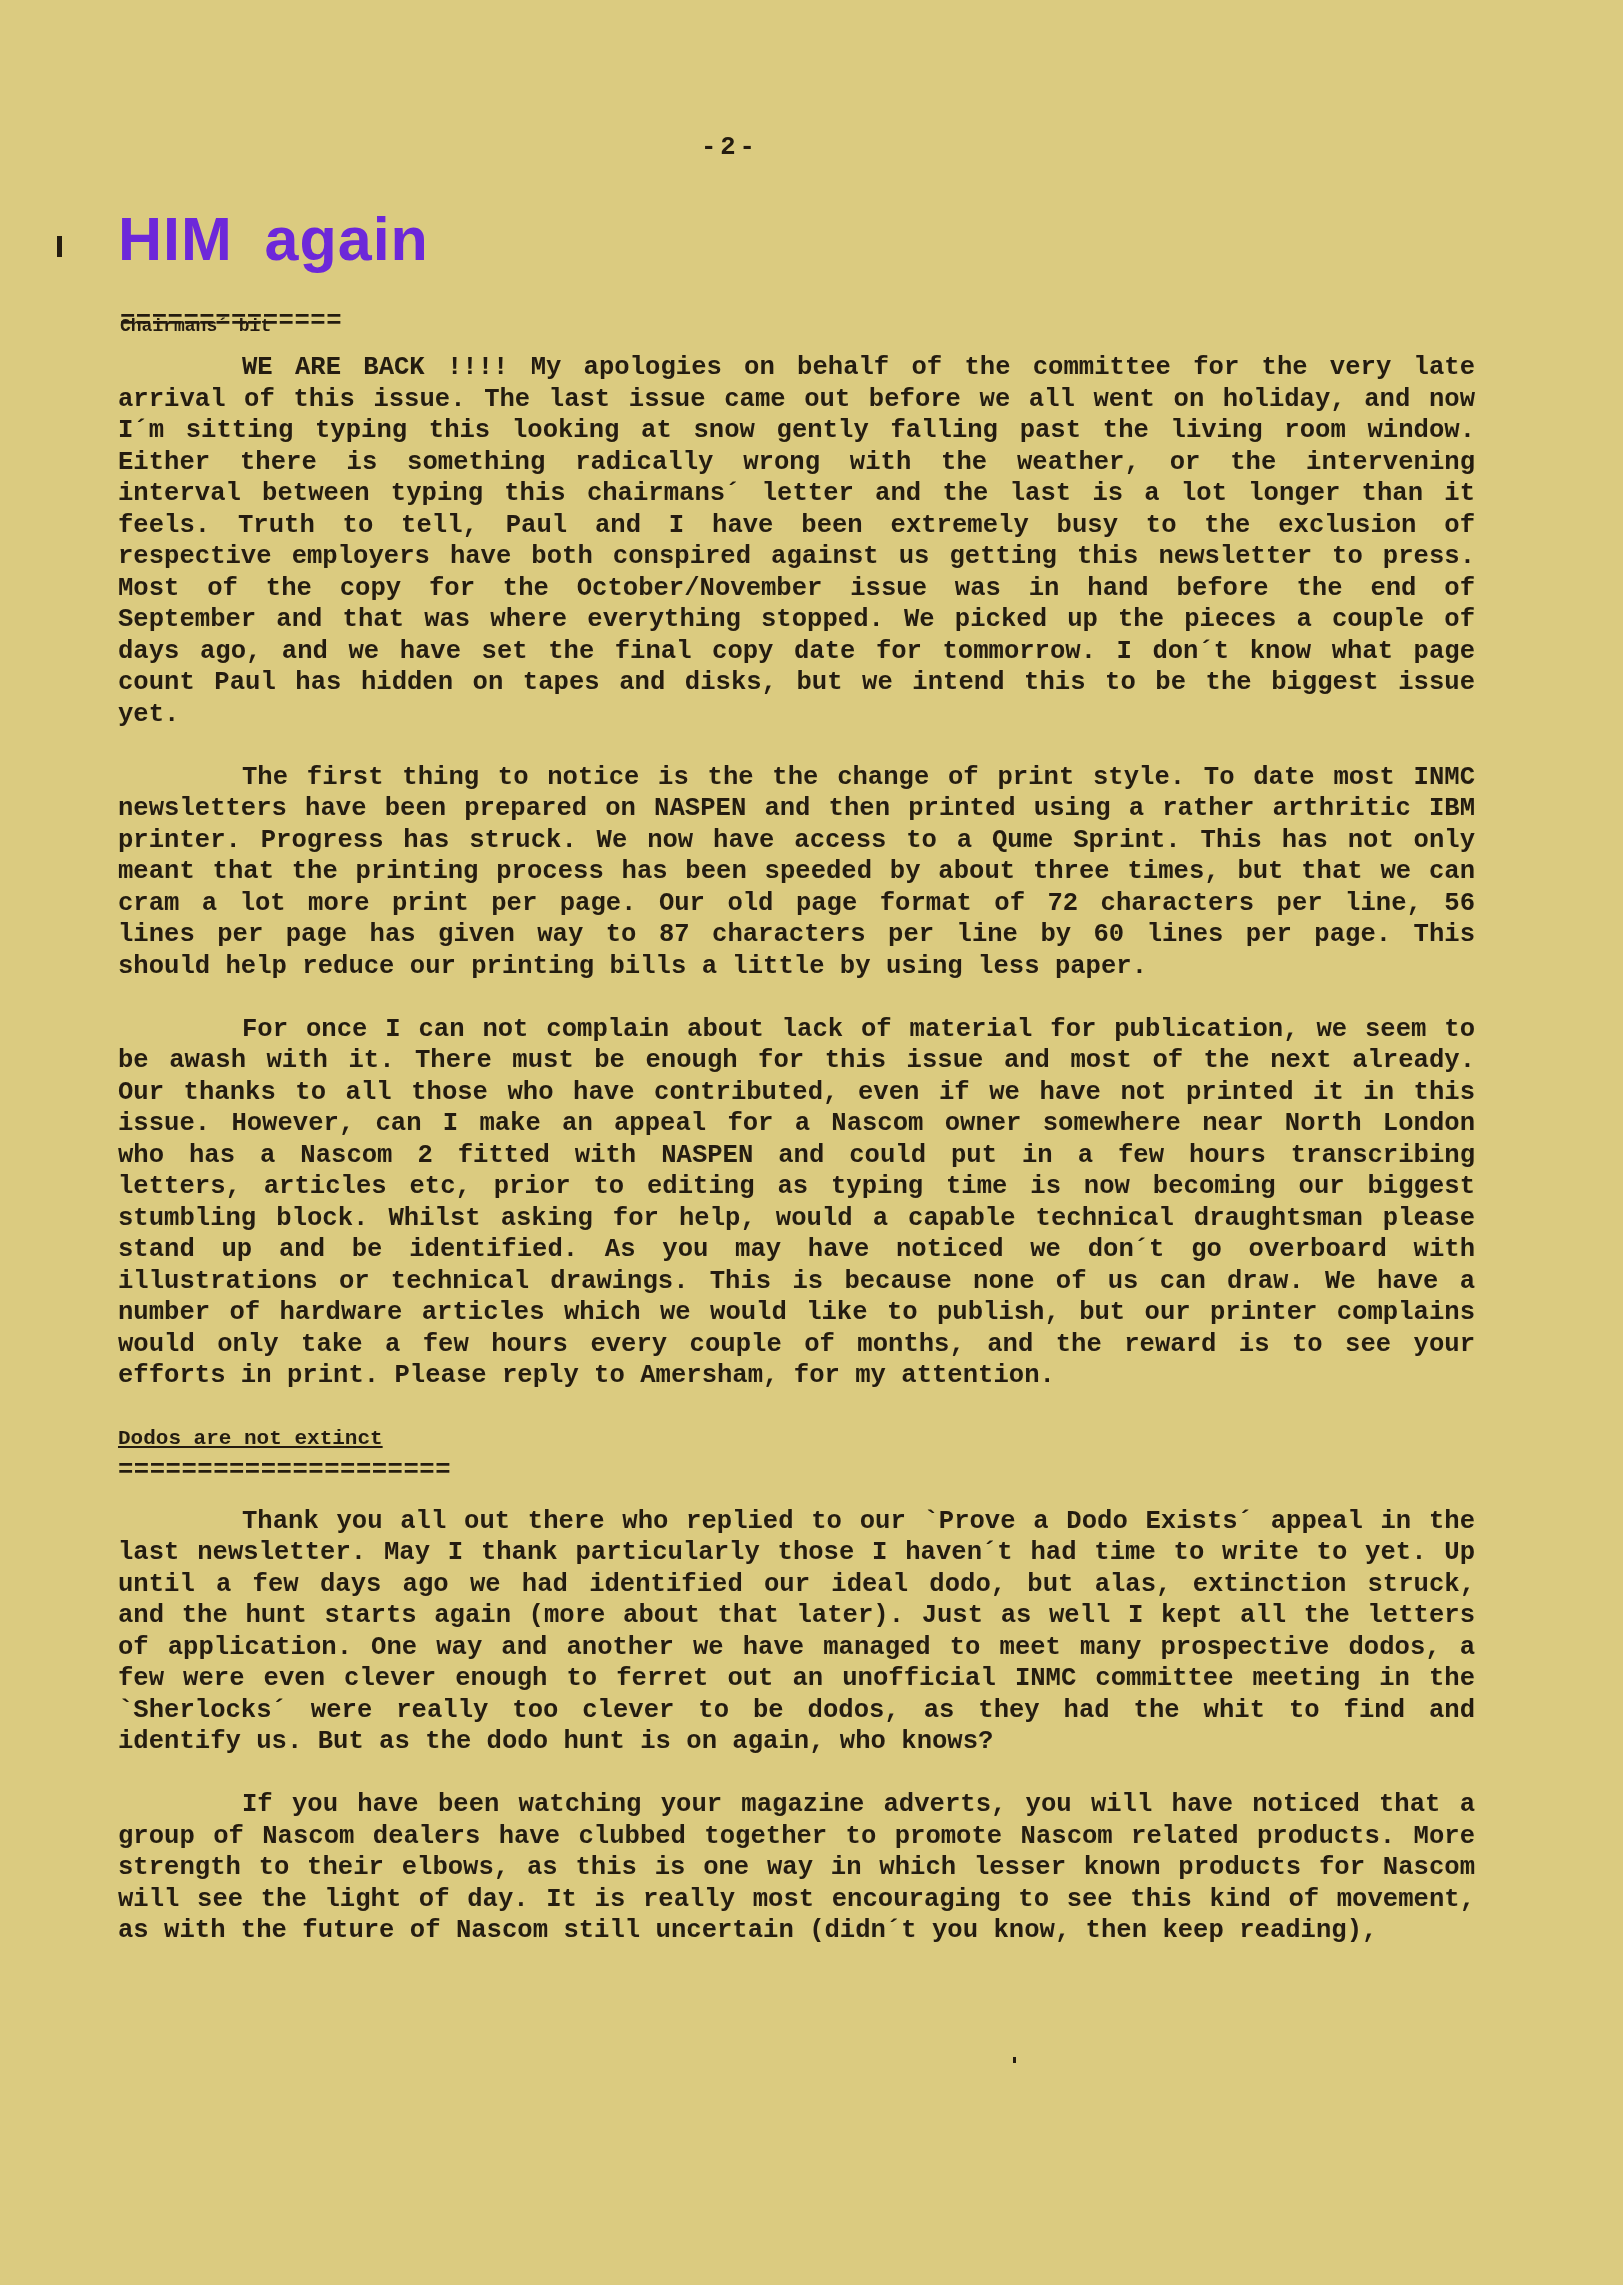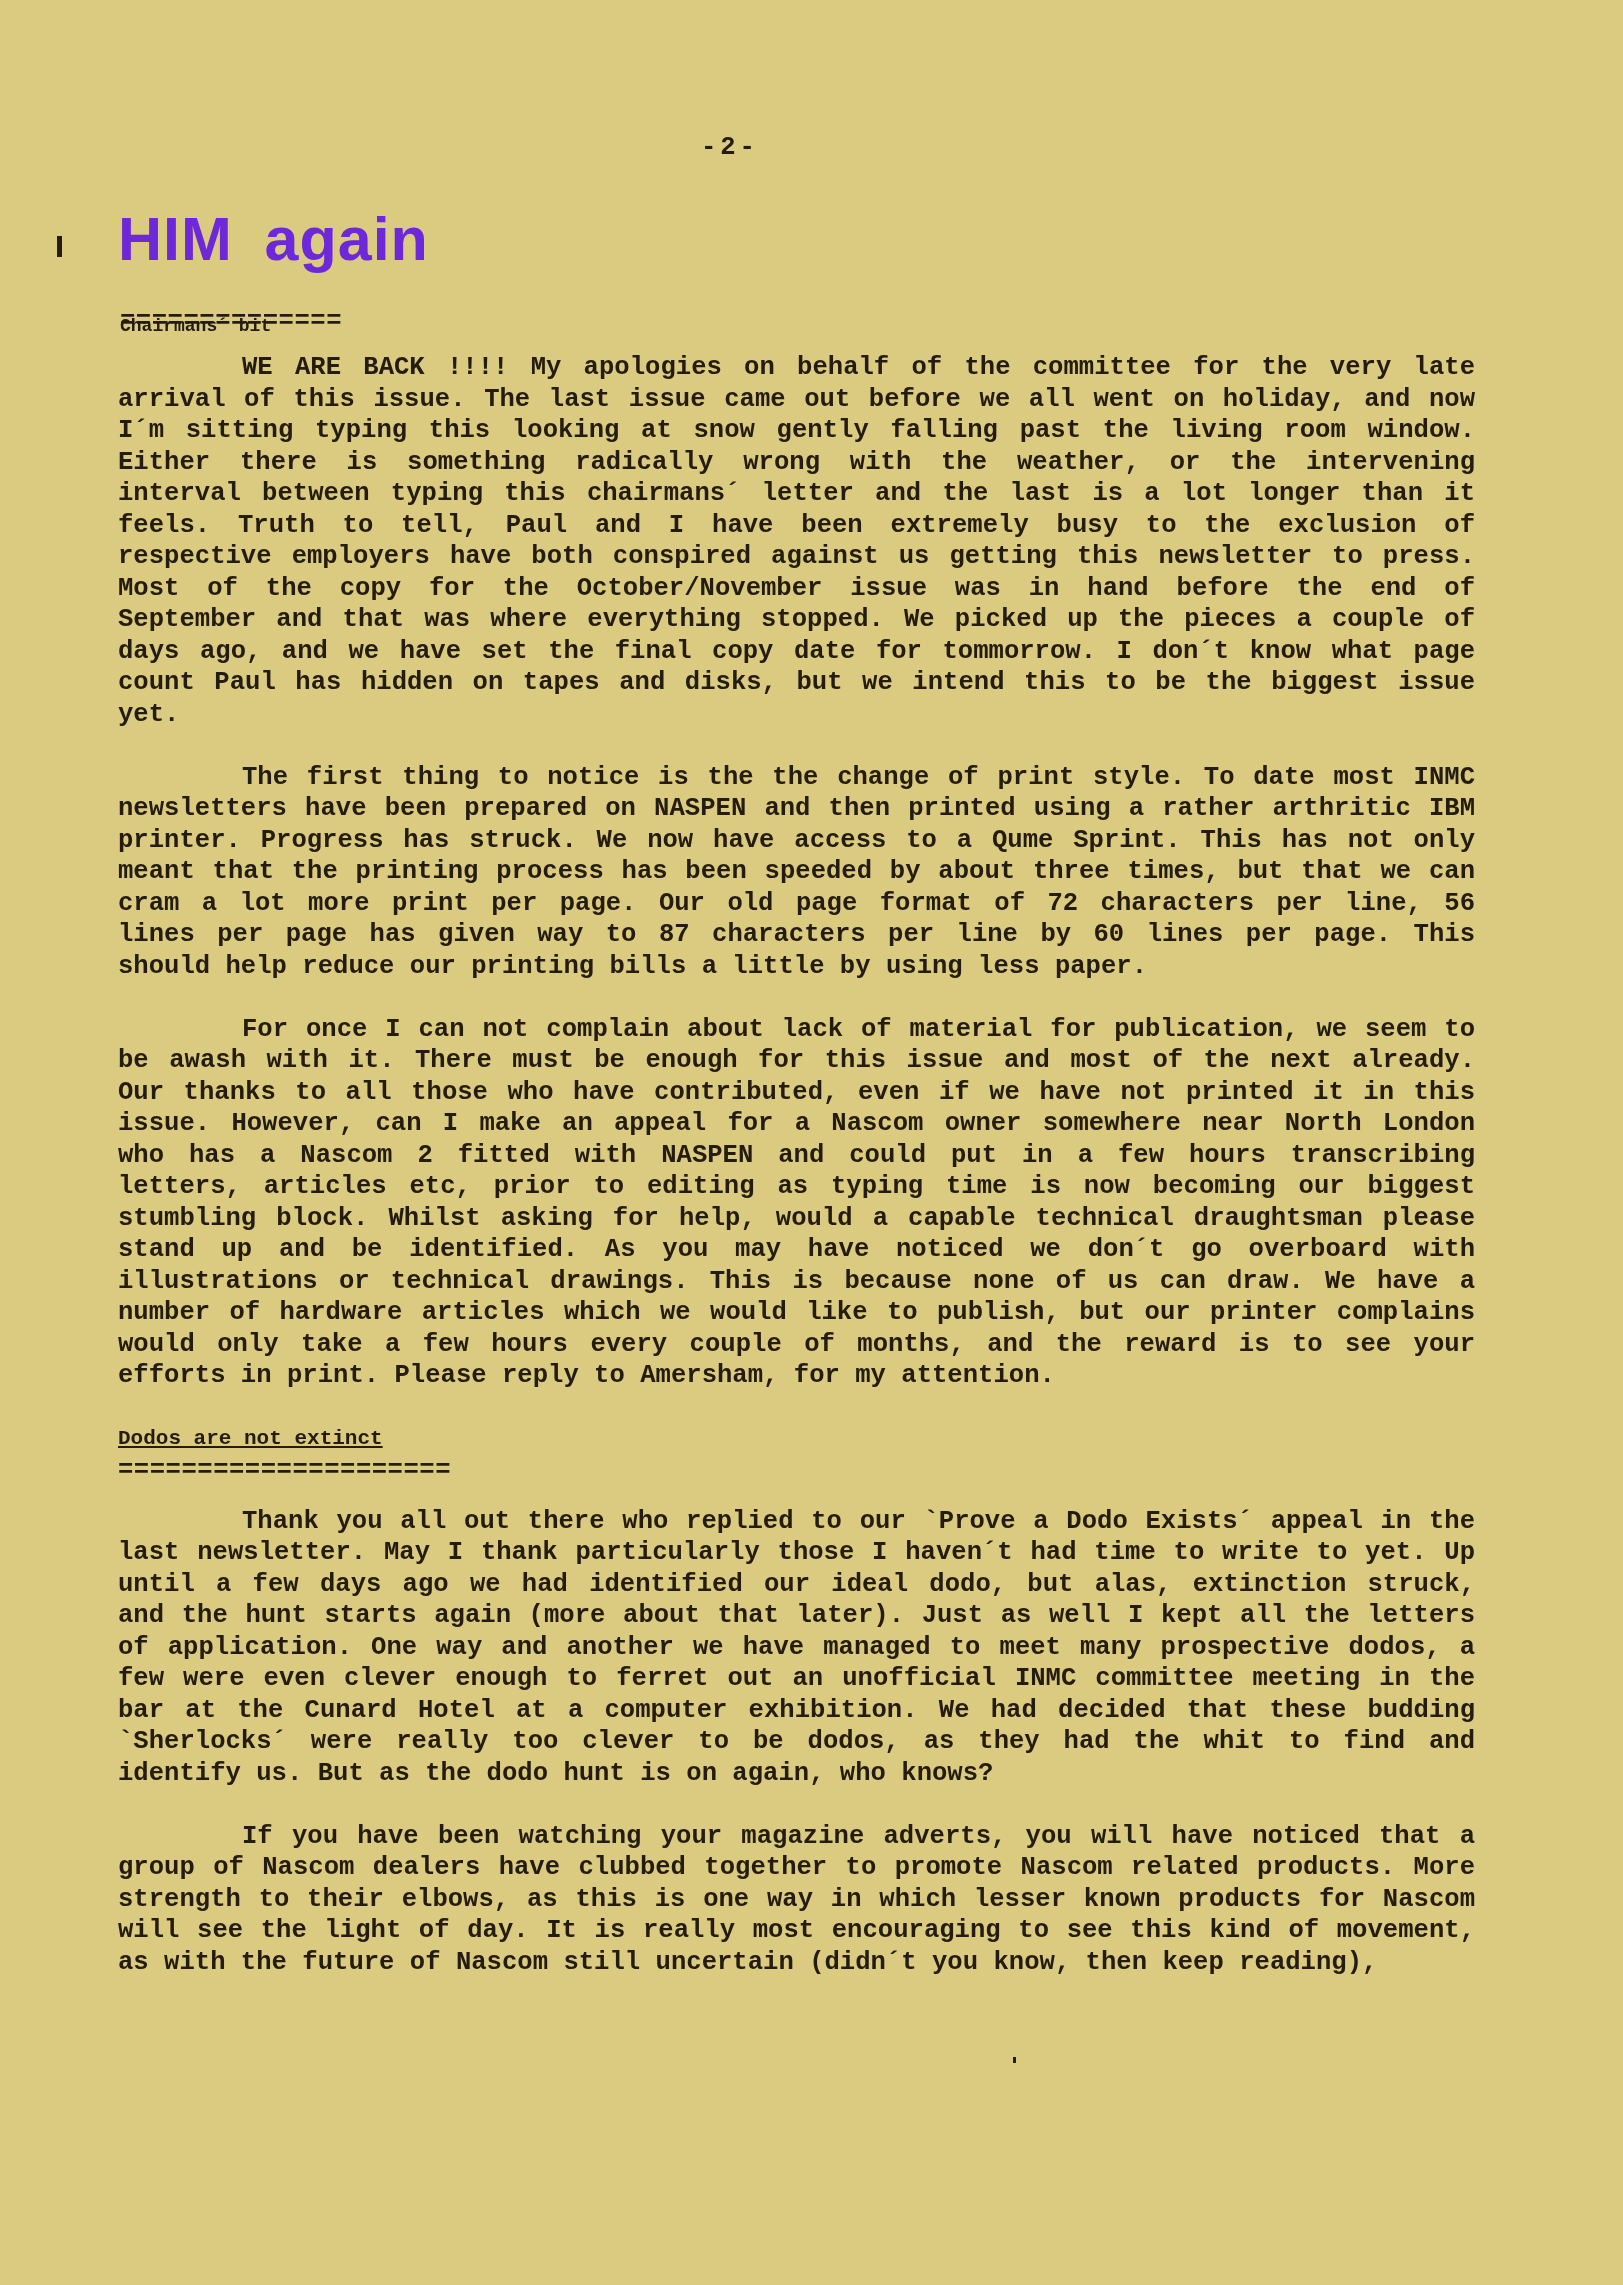--- a/index.html
+++ b/index.html
@@ -99,21 +99,20 @@
       </div>
       <div class="section-heading">Dodos are not extinct</div>
       <div class="heading-underline">=====================</div>
       <div class="para">
         <div class="line indent">Thank you all out there who replied to our `Prove a Dodo Exists´ appeal in the</div>
         <div class="line">last newsletter. May I thank particularly those I haven´t had time to write to yet. Up</div>
         <div class="line">until a few days ago we had identified our ideal dodo, but alas, extinction struck,</div>
         <div class="line">and the hunt starts again (more about that later). Just as well I kept all the letters</div>
         <div class="line">of application. One way and another we have managed to meet many prospective dodos, a</div>
         <div class="line">few were even clever enough to ferret out an unofficial INMC committee meeting in the</div>
-        <div class="line">bar at the Cunard Hotel at a computer exhibition. We had decided that these budding</div>
         <div class="line">`Sherlocks´ were really too clever to be dodos, as they had the whit to find and</div>
         <div class="line last">identify us. But as the dodo hunt is on again, who knows?</div>
       </div>
       <div class="para">
         <div class="line indent">If you have been watching your magazine adverts, you will have noticed that a</div>
         <div class="line">group of Nascom dealers have clubbed together to promote Nascom related products. More</div>
         <div class="line">strength to their elbows, as this is one way in which lesser known products for Nascom</div>
         <div class="line">will see the light of day. It is really most encouraging to see this kind of movement,</div>
         <div class="line last">as with the future of Nascom still uncertain (didn´t you know, then keep reading),</div>
       </div>

